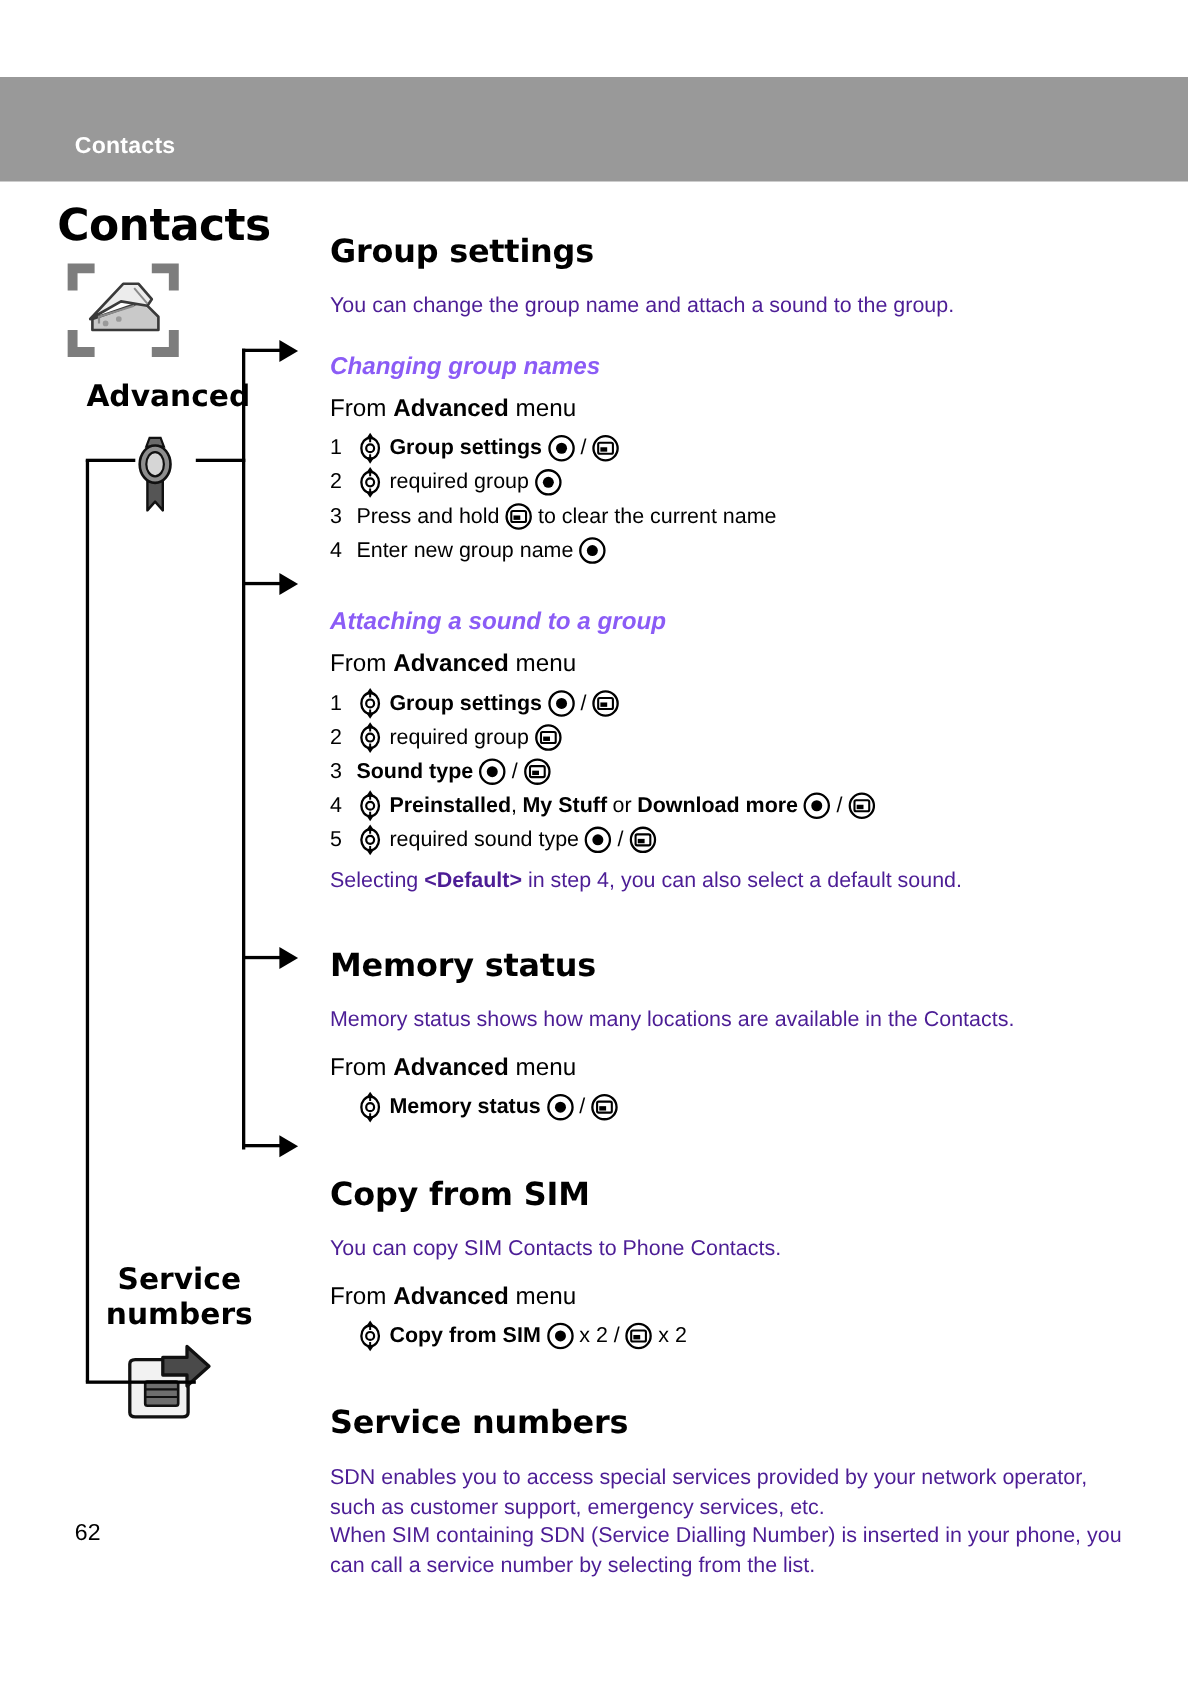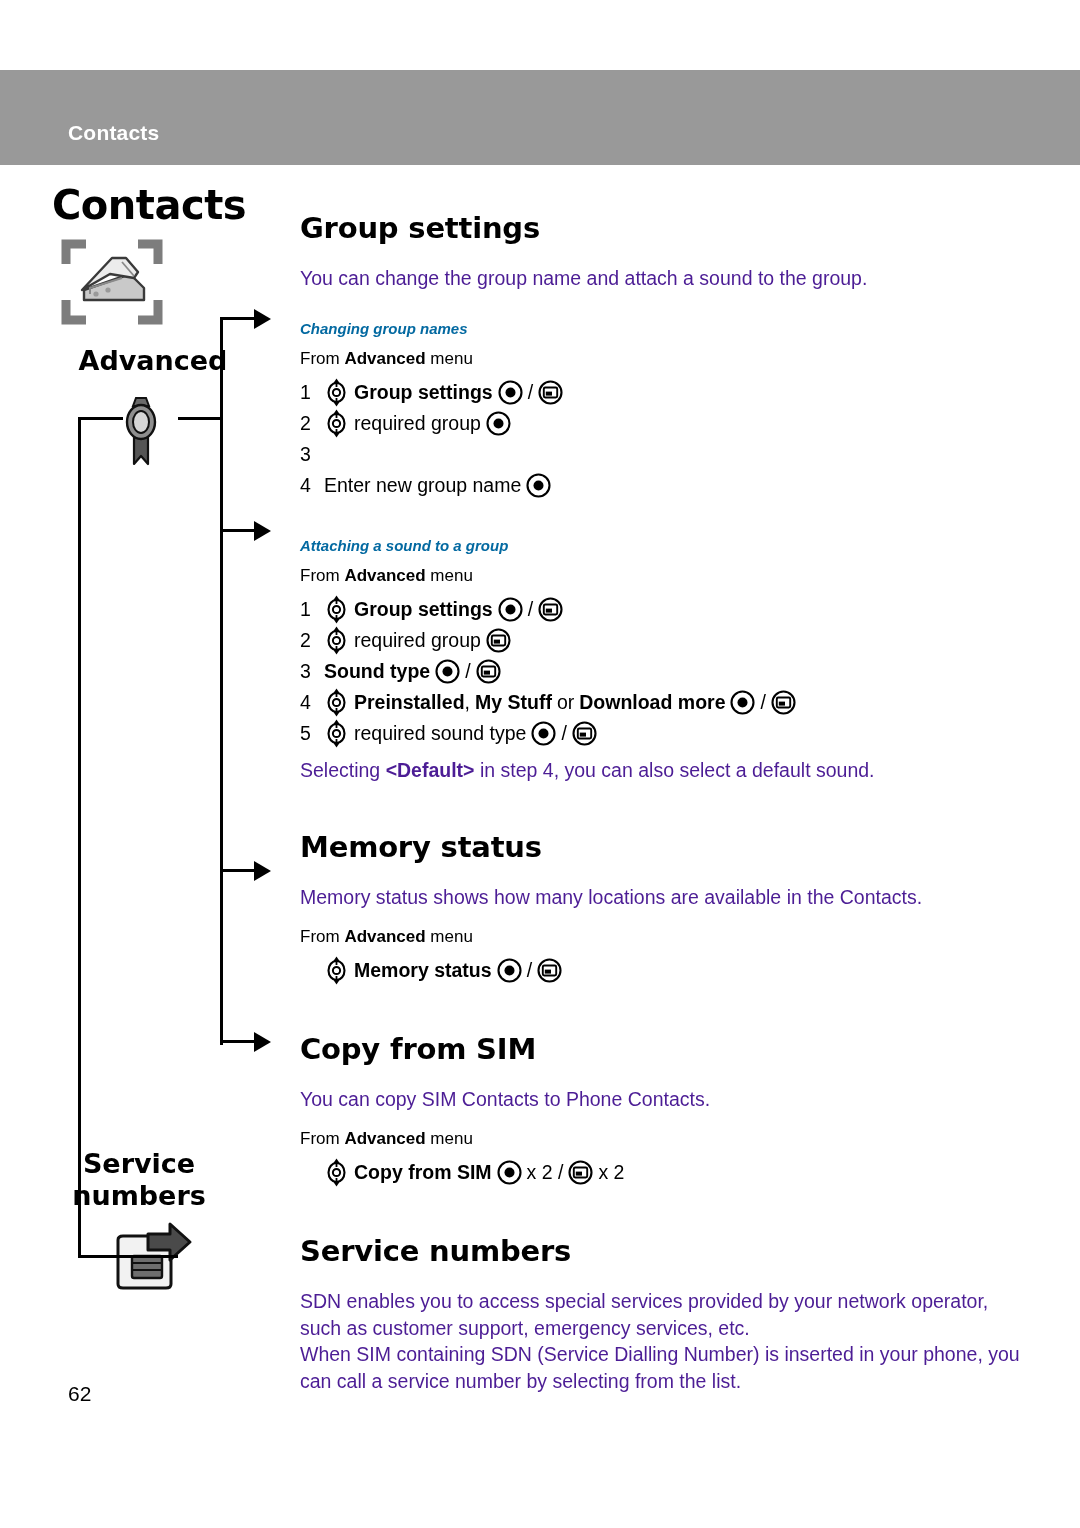--- a/index.html
+++ b/index.html
@@ -48,21 +48,21 @@
   .nav-label {
     position: absolute;
     font-family: "DejaVu Sans", sans-serif;
     font-size: 27px;
     font-weight: bold;
     color: #000;
     text-align: center;
     line-height: 1.18;
   }
   #nav-label-advanced { left: 78px; top: 345px; width: 150px; }
-  #nav-label-service  { left: 64px; top: 1148px; width: 150px; }
+  #nav-label-service  { left: 88px; top: 1148px; width: 150px; }
 
   
   .line-v { position: absolute; width: 3px; background: #000; }
   .line-h { position: absolute; height: 3px; background: #000; }
 
   #trunk-main      { left: 78px;  top: 418px;  height: 838px; }
   #trunk-stub-left { left: 78px;  top: 417px;  width: 45px; }
   #trunk-stub-right{ left: 178px; top: 417px;  width: 45px; }
   #branch-vertical { left: 220px; top: 317px;  height: 728px; }
   #branch-service  { left: 78px;  top: 1255px; width: 100px; }
@@ -92,32 +92,32 @@
   h2.sec {
     margin: 0;
     font-family: "DejaVu Sans", sans-serif;
     font-size: 29px;
     font-weight: bold;
     color: #000;
     letter-spacing: -.2px;
   }
   h3.sub {
     margin: 0;
-    font-size: 15px;
+    font-size: 22px;
     font-weight: bold;
     font-style: italic;
-    color: #0369a1;
+    color: #8b5cf6;
   }
   p.body {
     margin: 0;
     font-size: 19.5px;
     line-height: 1.38;
     color: #4c1d95;
   }
-  .from-line { font-size: 17px; color: #000; }
+  .from-line { font-size: 22px; color: #000; }
   .from-line b { font-weight: bold; }
 
   .steps { margin: 0; padding: 0; list-style: none; }
   .step {
     display: flex;
     align-items: center;
     font-size: 19.5px;
     color: #000;
     min-height: 31px;
   }
@@ -289,20 +289,31 @@
             <span style="display: inline-flex; align-items: center;">
               <svg class="keyicon" width="25" height="25" viewBox="0 0 25 25">
                 <circle cx="12.5" cy="12.5" r="11" fill="none" stroke="#000" stroke-width="2.1"></circle>
                 <circle cx="12.5" cy="12.5" r="5" fill="#000"></circle>
               </svg>
             </span>
           </span>
         </li>
         <li class="step">
           <span class="step-num">3</span>
+          <span class="step-body">
+            <span class="txt-n">Press and hold</span>
+            <span style="display: inline-flex; align-items: center;">
+              <svg class="keyicon" width="25" height="25" viewBox="0 0 25 25">
+                <circle cx="12.5" cy="12.5" r="11" fill="none" stroke="#000" stroke-width="2.1"></circle>
+                <rect x="5.8" y="7.5" width="13.4" height="10" rx="1.4" fill="none" stroke="#000" stroke-width="1.9"></rect>
+                <rect x="7.8" y="11.6" width="6.2" height="4" fill="#000"></rect>
+              </svg>
+            </span>
+            <span class="txt-n">to clear the current name</span>
+          </span>
         </li>
         <li class="step">
           <span class="step-num">4</span>
           <span class="step-body">
             <span class="txt-n">Enter new group name</span>
             <span style="display: inline-flex; align-items: center;">
               <svg class="keyicon" width="25" height="25" viewBox="0 0 25 25">
                 <circle cx="12.5" cy="12.5" r="11" fill="none" stroke="#000" stroke-width="2.1"></circle>
                 <circle cx="12.5" cy="12.5" r="5" fill="#000"></circle>
               </svg>

